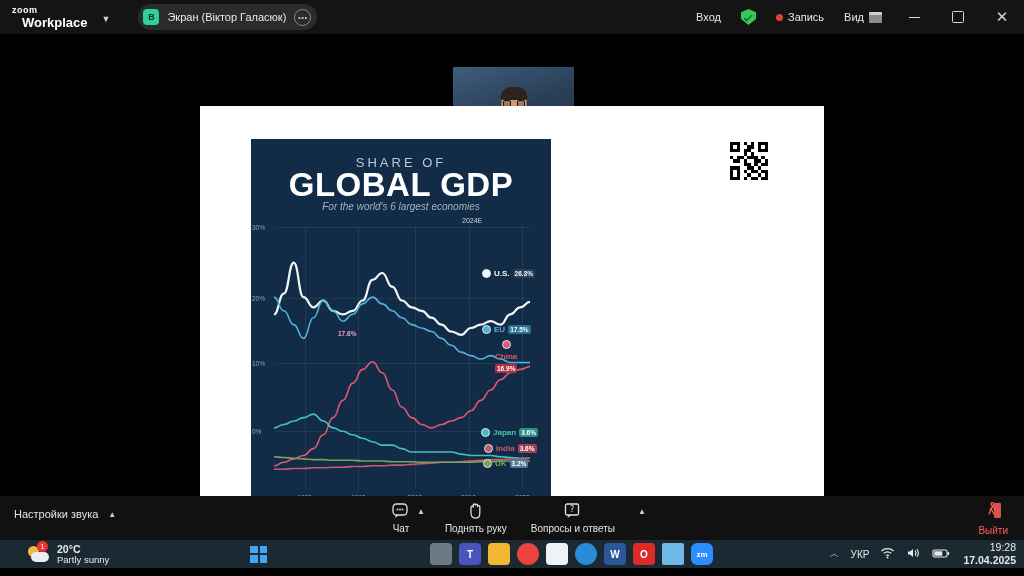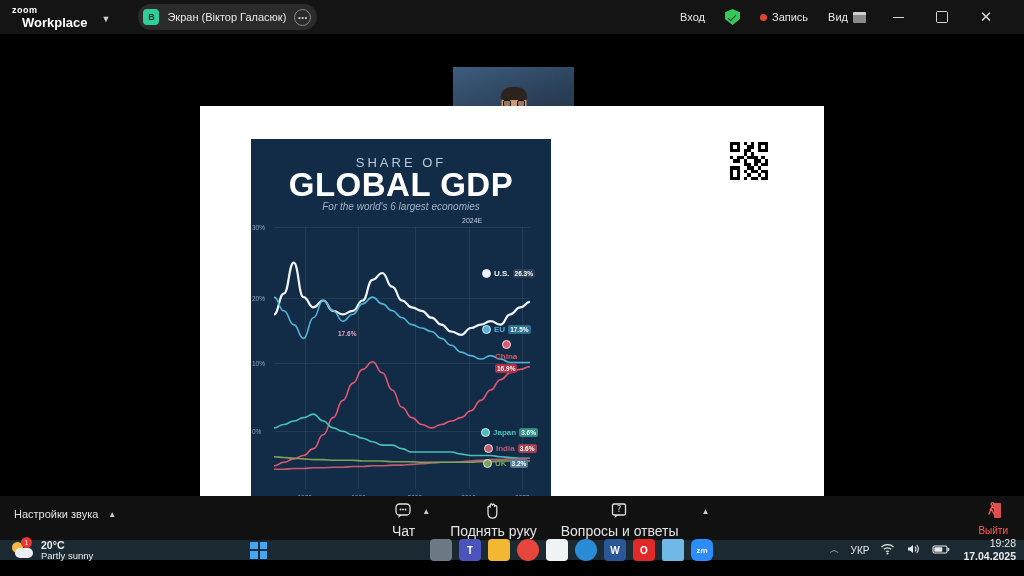--- a/index.html
+++ b/index.html
@@ -20,21 +20,21 @@
                 background:#2b2b2b; border-radius:13px; padding:0 6px 0 5px;
                 margin-left:28px; min-width:175px; }
   .share-badge { width:16px; height:16px; border-radius:4px; background:#2fcf9a;
                  color:#06342a; font-size:9px; font-weight:700;
                  display:flex; align-items:center; justify-content:center; }
   .share-text { color:#e9e9e9; font-size:11px; white-space:nowrap; flex:1; }
   .dots-btn { width:17px; height:17px; border-radius:50%; border:1px solid #8a8a8a;
               color:#c9c9c9; font-size:8px; display:flex; align-items:center;
               justify-content:center; letter-spacing:.5px; }
 
-  .tb-right { margin-left:auto; display:flex; align-items:center; gap:0; padding-right:16px; }
+  .tb-right { margin-left:auto; display:flex; align-items:center; gap:0; padding-right:0; }
   .tb-item { color:#e6e6e6; font-size:11px; display:flex; align-items:center;
              gap:5px; padding:0 10px; height:34px; }
   .shield { width:15px; height:16px; background:#34c759;
             clip-path:polygon(50% 0,100% 20%,100% 62%,50% 100%,0 62%,0 20%);
             position:relative; }
   .shield::after { content:""; position:absolute; left:3px; top:6px; width:7px; height:3px;
                    border-left:1.6px solid #0d3a18; border-bottom:1.6px solid #0d3a18;
                    transform:rotate(-45deg); }
   .recdot { width:7px; height:7px; border-radius:50%; background:#e34234; }
   .viewicon { width:13px; height:11px; background:
@@ -124,34 +124,34 @@
 
   
   .toolbar { position:absolute; left:0; top:496px; width:1024px; height:44px;
              background:#111111; }
   .tb-audio { position:absolute; left:14px; top:12px; color:#e3e3e3; font-size:11px;
               display:flex; align-items:center; gap:7px; }
   .tb-center { position:absolute; left:388px; top:3px; display:flex; gap:16px; align-items:flex-start; }
   .tbtn { display:flex; flex-direction:column; align-items:center; width:auto;
           color:#e3e3e3; padding:2px 4px 0; }
   .tbtn .ic { height:19px; display:flex; align-items:center; justify-content:center; }
-  .tbtn .lbl { font-size:14px; margin-top:3px; white-space:nowrap; }
+  .tbtn .lbl { font-size:10px; margin-top:3px; white-space:nowrap; }
   .with-caret { display:flex; align-items:flex-start; }
   .caret { color:#cfcfcf; font-size:8px; margin-left:3px; margin-top:8px; }
   .leave { position:absolute; right:8px; top:3px; display:flex; flex-direction:column;
            align-items:center; color:#ff5c57; padding:2px 8px 0; }
   .leave .lbl { font-size:10px; margin-top:1px; }
 
   .watermark { position:absolute; left:757px; top:463px; color:#d6d6d6;
                text-shadow:0 1px 2px rgba(0,0,0,.8); }
   .wm1 { font-size:14px; } .wm2 { font-size:10.5px; line-height:1.35; margin-top:2px; color:#cfcfcf; }
 
   
-  .taskbar { position:absolute; left:0; top:540px; width:1024px; height:20px;
-             background:#1b2a32; display:flex; align-items:center; }
+  .taskbar { position:absolute; left:0; top:540px; width:1024px; height:28px;
+             background:#1b2a32; display:flex; align-items:center;padding-left:16px; }
   .weather { display:flex; align-items:center; gap:7px; margin-left:12px; color:#eaeaea; }
   .w-ico { position:relative; width:22px; height:18px; }
   .w-sun { position:absolute; left:0; top:1px; width:11px; height:11px; border-radius:50%;
            background:#f5b942; }
   .w-cloud { position:absolute; left:3px; top:7px; width:18px; height:10px; border-radius:6px;
              background:#e9eef3; }
   .w-badge { position:absolute; left:9px; top:-4px; width:11px; height:11px; border-radius:50%;
              background:#e33; color:#fff; font-size:7px; display:flex;
              align-items:center; justify-content:center; }
   .w-txt .t1 { font-size:10.5px; font-weight:700; line-height:1.15; }

